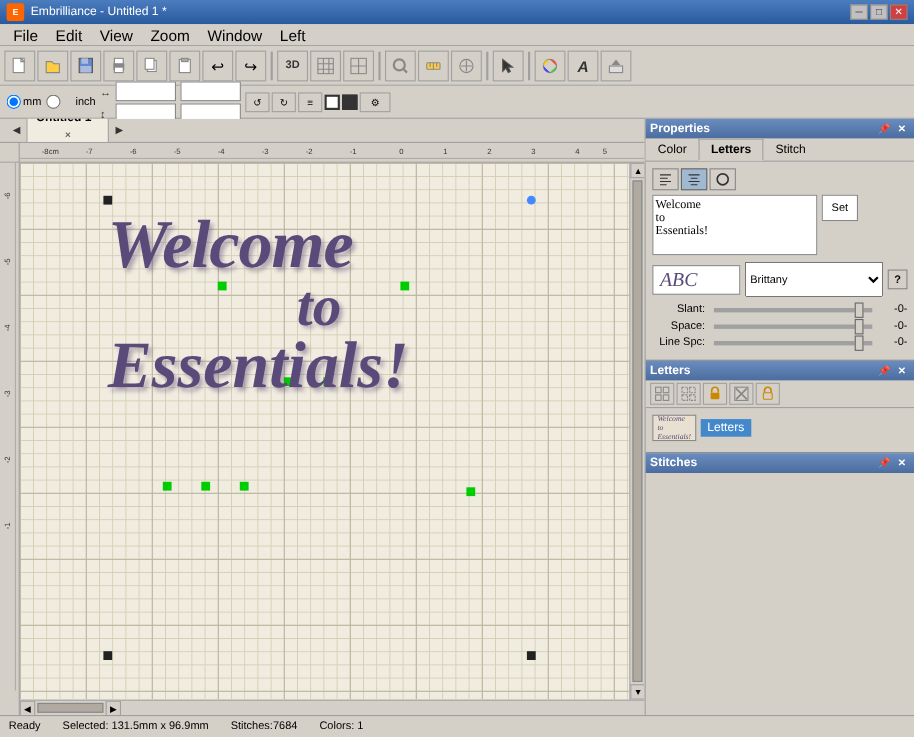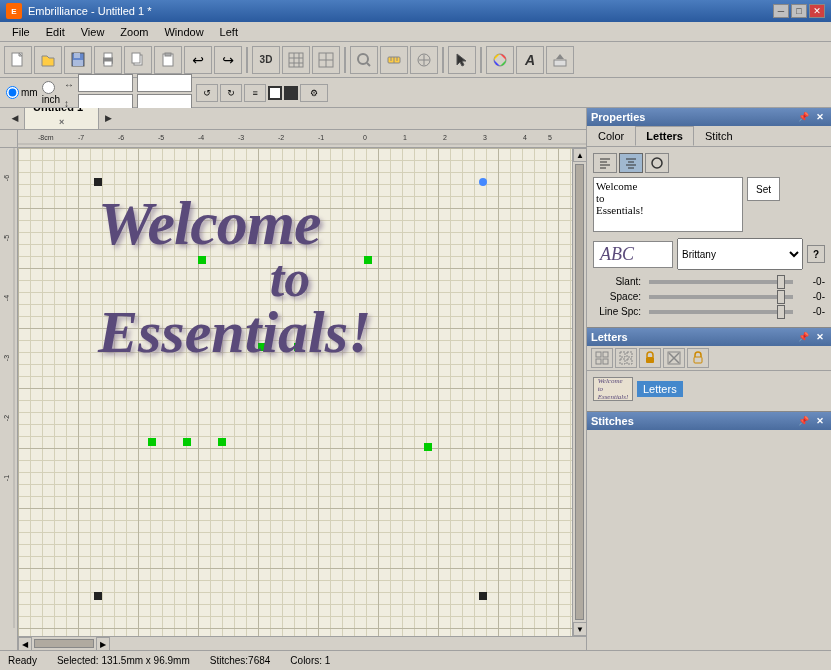--- a/index.html
+++ b/index.html
@@ -8,21 +8,21 @@
     
     #title-bar { background: linear-gradient(to bottom, #4a7cbe, #2a5a9e); color: white; height: 22px; display: flex; align-items: center; justify-content: space-between; padding: 0 6px; font-size: 11px; }
     #title-bar-left { display: flex; align-items: center; gap: 6px; }
     #title-bar-icon { width: 16px; height: 16px; background: #ff6600; border-radius: 2px; display: flex; align-items: center; justify-content: center; font-size: 8px; color: white; font-weight: bold; }
     #title-bar-controls { display: flex; gap: 2px; }
     .title-btn { width: 16px; height: 14px; background: #c0c0c0; border: 1px solid #888; font-size: 9px; display: flex; align-items: center; justify-content: center; cursor: pointer; color: #333; }
     .title-btn.close { background: #d04040; color: white; }
 
     
     #menu-bar { background: #d4d0c8; height: 20px; display: flex; align-items: center; padding: 0 4px; border-bottom: 1px solid #a0a0a0; }
-    .menu-item { padding: 2px 8px; font-size: 11px; cursor: pointer; }
+    .menu-item { padding: 2px 8px; font-size: 14px; cursor: pointer; }
 
     
     #toolbar { background: #d4d0c8; height: 36px; display: flex; align-items: center; padding: 2px 4px; gap: 2px; border-bottom: 1px solid #a0a0a0; }
     .tool-btn { width: 28px; height: 28px; background: #d4d0c8; border: 1px solid #a0a0a0; display: flex; align-items: center; justify-content: center; cursor: pointer; font-size: 12px; }
     .tool-separator { width: 2px; height: 26px; background: #a0a0a0; margin: 0 2px; }
 
     
     #toolbar2 { background: #d4d0c8; height: 30px; display: flex; align-items: center; padding: 2px 6px; gap: 4px; border-bottom: 1px solid #a0a0a0; }
     .radio-group { display: flex; align-items: center; gap: 4px; }
     .coord-input { width: 55px; height: 18px; border: 1px solid #888; background: white; font-size: 10px; padding: 1px 2px; }
@@ -267,21 +267,21 @@
       </svg>
   </div>
 </div>
 
 <div id="toolbar2">
   <div class="radio-group">
     <label style="font-size:10px; display:flex; align-items:center; gap:2px;">
       <input type="radio" name="unit" checked="" style=""> 
         <span>mm</span>
     </label>
-    <label style="font-size:10px; display:flex; align-items:flex-start; gap:0;flex-direction:column;">
+    <label style="font-size:10px; display:flex; align-items:center; gap:14px;">
       <input type="radio" name="unit" style=""> 
         <span>inch</span>
     </label>
   </div>
   <div style="display:flex; flex-direction:column; gap:2px;">
     <div style="display:flex; align-items:center; gap:2px;">
       <svg width="12" height="12" viewBox="0 0 12 12">
           <text x="0" y="10" font-size="10" fill="#333">↔</text>
         </svg>
       <input class="coord-input" type="text" style="">

